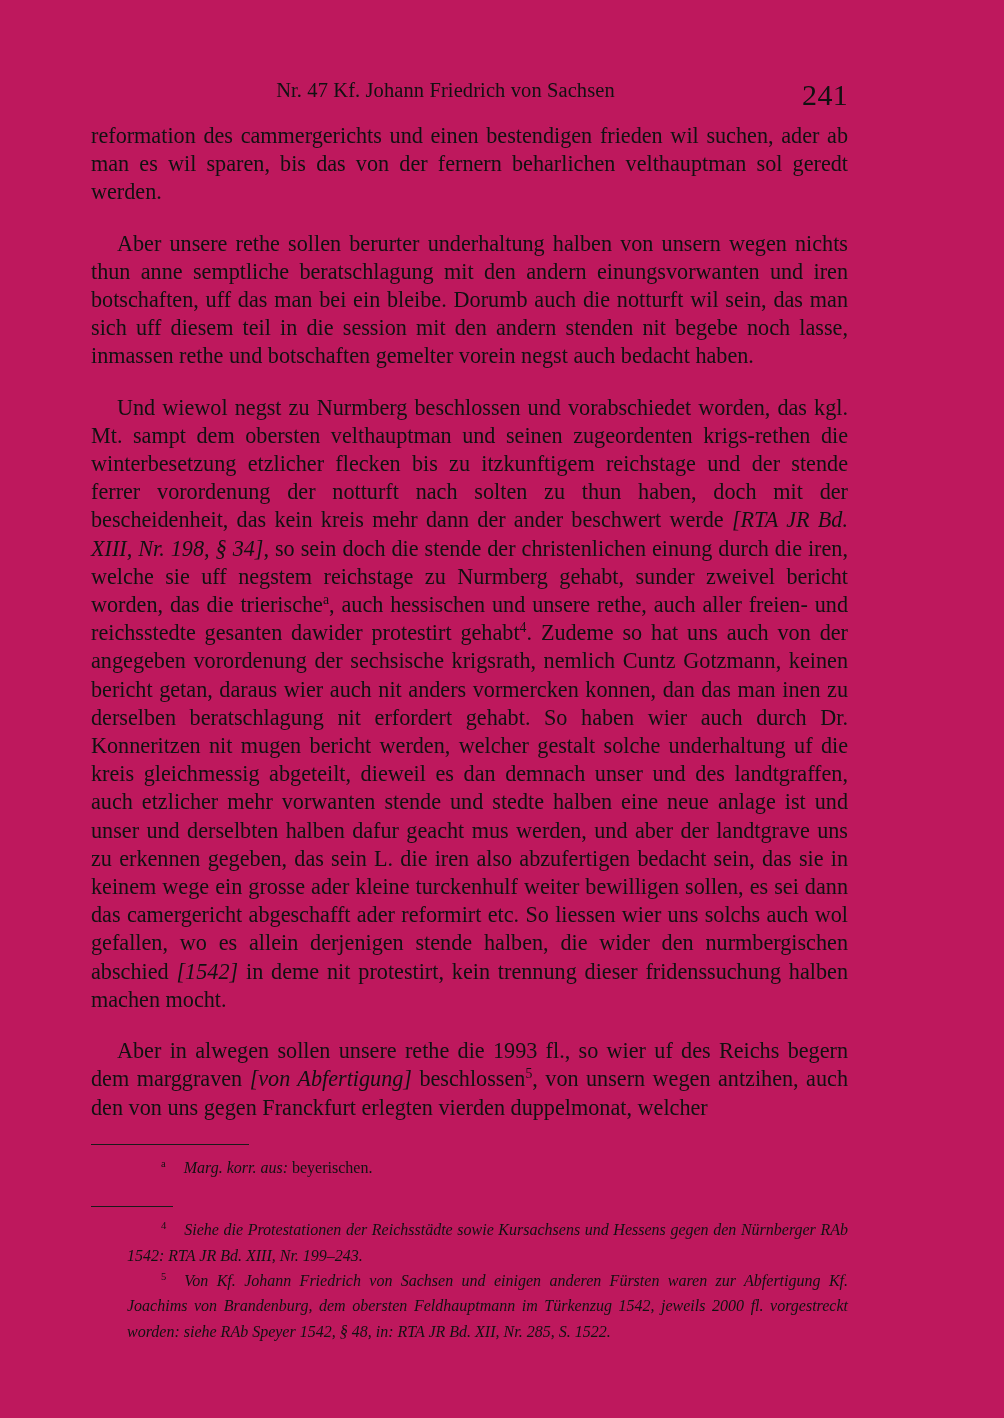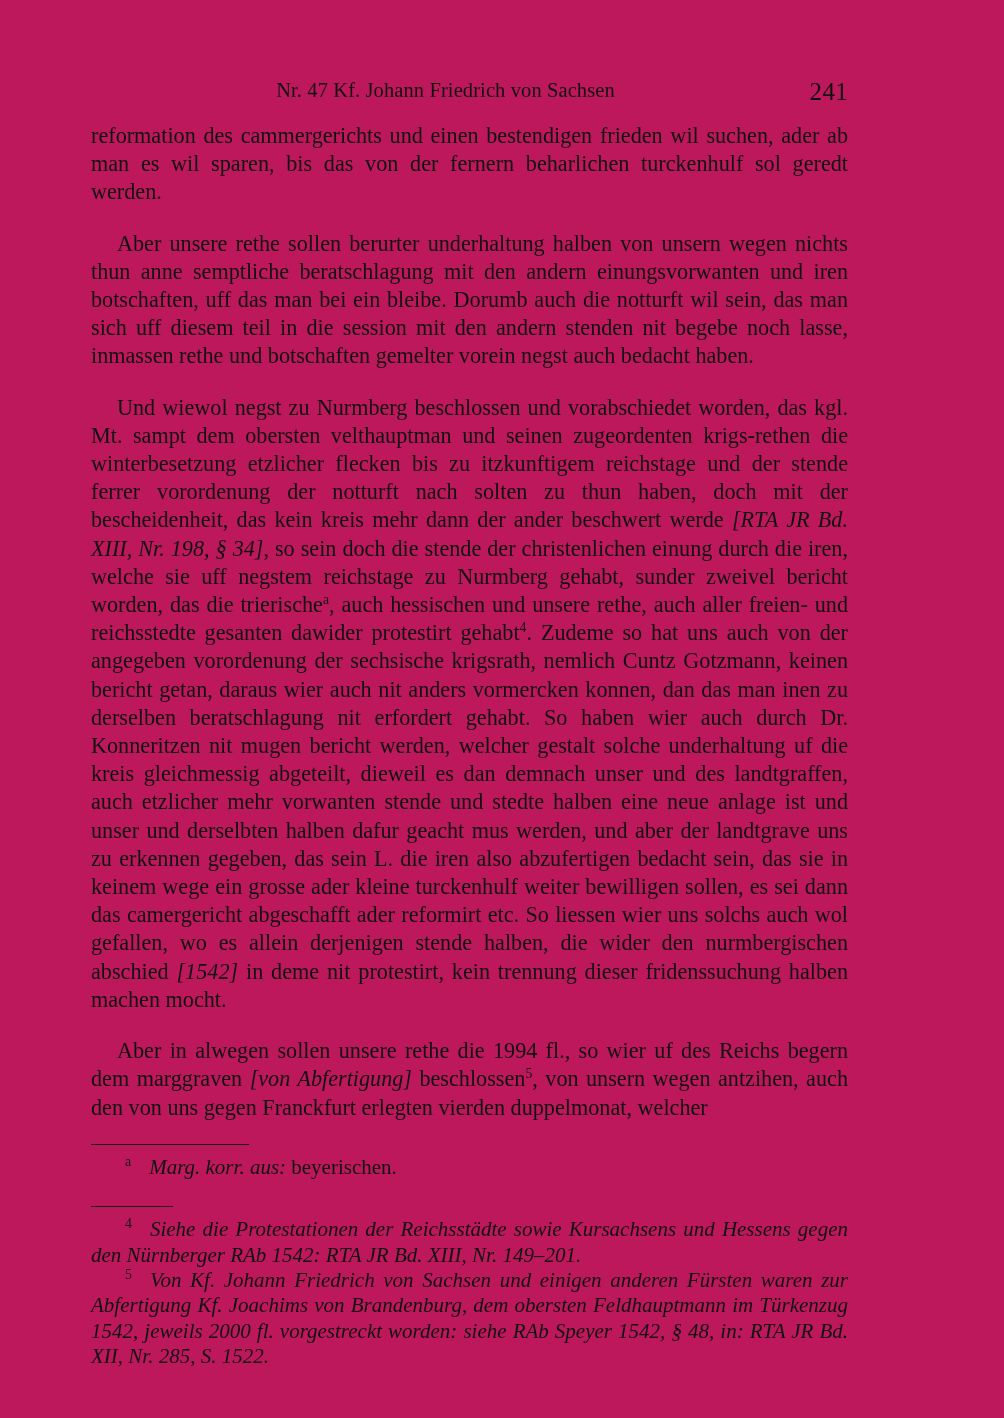--- a/index.html
+++ b/index.html
@@ -39,21 +39,21 @@
     text-align: center;
     font-size: 20.5px;
     letter-spacing: 0.1px;
     white-space: nowrap;
     padding-right: 48px;
   }
   .runhead-folio {
     position: absolute;
     right: 0;
     top: 0;
-    font-size: 25px;
+    font-size: 30px;
     letter-spacing: 0.3px;
   }
 
   
   .body-text p {
     margin: 0;
     font-size: 22.2px;
     line-height: 28.2px;
     text-align: justify;
     text-justify: inter-word;
@@ -84,24 +84,25 @@
     height: 0;
     border: 0;
     border-top: 1.4px solid #1a1a1a;
     margin: 0 0 10px 0;
     padding: 0;
   }
   .fn-rule.long  { width: 158px; }
   .fn-rule.short { width: 82px;  }
 
   .fn-block {
-    font-size: 21px;
+    font-size: 16px;
     line-height: 25.4px;
     text-align: justify;
     text-justify: inter-word;
+    margin-left: 36px;
   }
   .fn-block p {
     margin: 0;
     text-indent: 0;
   }
   .fn-marker {
     font-size: 0.66em;
     vertical-align: super;
     line-height: 0;
     font-style: normal;
@@ -123,39 +124,39 @@
 
 <div class="page">
   <div class="content">
 
     <div class="runhead">
       <div class="runhead-title">Nr. 47 Kf. Johann Friedrich von Sachsen</div>
       <div class="runhead-folio">241</div>
     </div>
 
     <div class="body-text" id="body-text">
-        <p class="flush"><span>reformation des cammergerichts und einen bestendigen frieden wil suchen, ader ab man es wil sparen, bis das von der fernern beharlichen turckenhulf sol geredt werden.</span></p>
+        <p class="flush"><span>reformation des cammergerichts und einen bestendigen frieden wil suchen, ader ab man es wil sparen, bis das von der fernern beharlichen velthauptman sol geredt werden.</span></p>
         <p class="indent"><span>Aber unsere rethe sollen berurter underhaltung halben von unsern wegen nichts thun anne semptliche beratschlagung mit den andern einungsvorwanten und iren botschaften, uff das man bei ein bleibe. Dorumb auch die notturft wil sein, das man sich uff diesem teil in die session mit den andern stenden nit begebe noch lasse, inmassen rethe und botschaften gemelter vorein negst auch bedacht haben.</span></p>
         <p class="indent"><span>Und wiewol negst zu Nurmberg beschlossen und vorabschiedet worden, das kgl. Mt. sampt dem obersten velthauptman und seinen zugeordenten krigs-rethen die winterbesetzung etzlicher flecken bis zu itzkunftigem reichstage und der stende ferrer vorordenung der notturft nach solten zu thun haben, doch mit der bescheidenheit, das kein kreis mehr dann der ander beschwert werde </span><em>[RTA JR Bd. XIII, Nr. 198, § 34]</em><span>, so sein doch die stende der christenlichen einung durch die iren, welche sie uff negstem reichstage zu Nurmberg gehabt, sunder zweivel bericht worden, das die trierische</span><sup>a</sup><span>, auch hessischen und unsere rethe, auch aller freien- und reichsstedte gesanten dawider protestirt gehabt</span><sup>4</sup><span>. Zudeme so hat uns auch von der angegeben vorordenung der sechsische krigsrath, nemlich Cuntz Gotzmann, keinen bericht getan, daraus wier auch nit anders vormercken konnen, dan das man inen zu derselben beratschlagung nit erfordert gehabt. So haben wier auch durch Dr. Konneritzen nit mugen bericht werden, welcher gestalt solche underhaltung uf die kreis gleichmessig abgeteilt, dieweil es dan demnach unser und des landtgraffen, auch etzlicher mehr vorwanten stende und stedte halben eine neue anlage ist und unser und derselbten halben dafur geacht mus werden, und aber der landtgrave uns zu erkennen gegeben, das sein L. die iren also abzufertigen bedacht sein, das sie in keinem wege ein grosse ader kleine turckenhulf weiter bewilligen sollen, es sei dann das camergericht abgeschafft ader reformirt etc. So liessen wier uns solchs auch wol gefallen, wo es allein derjenigen stende halben, die wider den nurmbergischen abschied </span><em>[1542]</em><span> in deme nit protestirt, kein trennung dieser fridenssuchung halben machen mocht.</span></p>
-        <p class="indent"><span>Aber in alwegen sollen unsere rethe die 1994 fl., so wier uf des Reichs begern dem marggraven </span><em>[von Abfertigung]</em><span> beschlossen</span><sup>5</sup><span>, von unsern wegen antzihen, auch den von uns gegen Franckfurt erlegten vierden duppelmonat, welcher</span></p>
+        <p class="indent"><span>Aber in alwegen sollen unsere rethe die 1993 fl., so wier uf des Reichs begern dem marggraven </span><em>[von Abfertigung]</em><span> beschlossen</span><sup>5</sup><span>, von unsern wegen antzihen, auch den von uns gegen Franckfurt erlegten vierden duppelmonat, welcher</span></p>
       </div>
 
     <div class="footnotes">
 
       <div class="fn-apparatus">
         <hr class="fn-rule long" style="width: 158px;">
         <div class="fn-block" id="fn-apparatus">
             <p><span class="fn-lead"></span><span class="fn-marker">a</span><span class="fn-gap"></span><em>Marg. korr. aus:</em><span> beyerischen.</span></p>
           </div>
       </div>
 
       <div>
         <hr class="fn-rule short" style="width: 82px;">
         <div class="fn-block" id="fn-commentary">
-            <p><span class="fn-lead"></span><span class="fn-marker">4</span><span class="fn-gap"></span><em>Siehe die Protestationen der Reichsstädte sowie Kursachsens und Hessens gegen den Nürnberger RAb 1542: RTA JR Bd. XIII, Nr. 149–201.</em></p>
+            <p><span class="fn-lead"></span><span class="fn-marker">4</span><span class="fn-gap"></span><em>Siehe die Protestationen der Reichsstädte sowie Kursachsens und Hessens gegen den Nürnberger RAb 1542: RTA JR Bd. XIII, Nr. 199–243.</em></p>
             <p><span class="fn-lead"></span><span class="fn-marker">5</span><span class="fn-gap"></span><em>Von Kf. Johann Friedrich von Sachsen und einigen anderen Fürsten waren zur Abfertigung Kf. Joachims von Brandenburg, dem obersten Feldhauptmann im Türkenzug 1542, jeweils 2000 fl. vorgestreckt worden: siehe RAb Speyer 1542, § 48, in: RTA JR Bd. XII, Nr. 285, S. 1522.</em></p>
           </div>
       </div>
 
     </div>
 
   </div>
 </div>
 
 </body></html>

